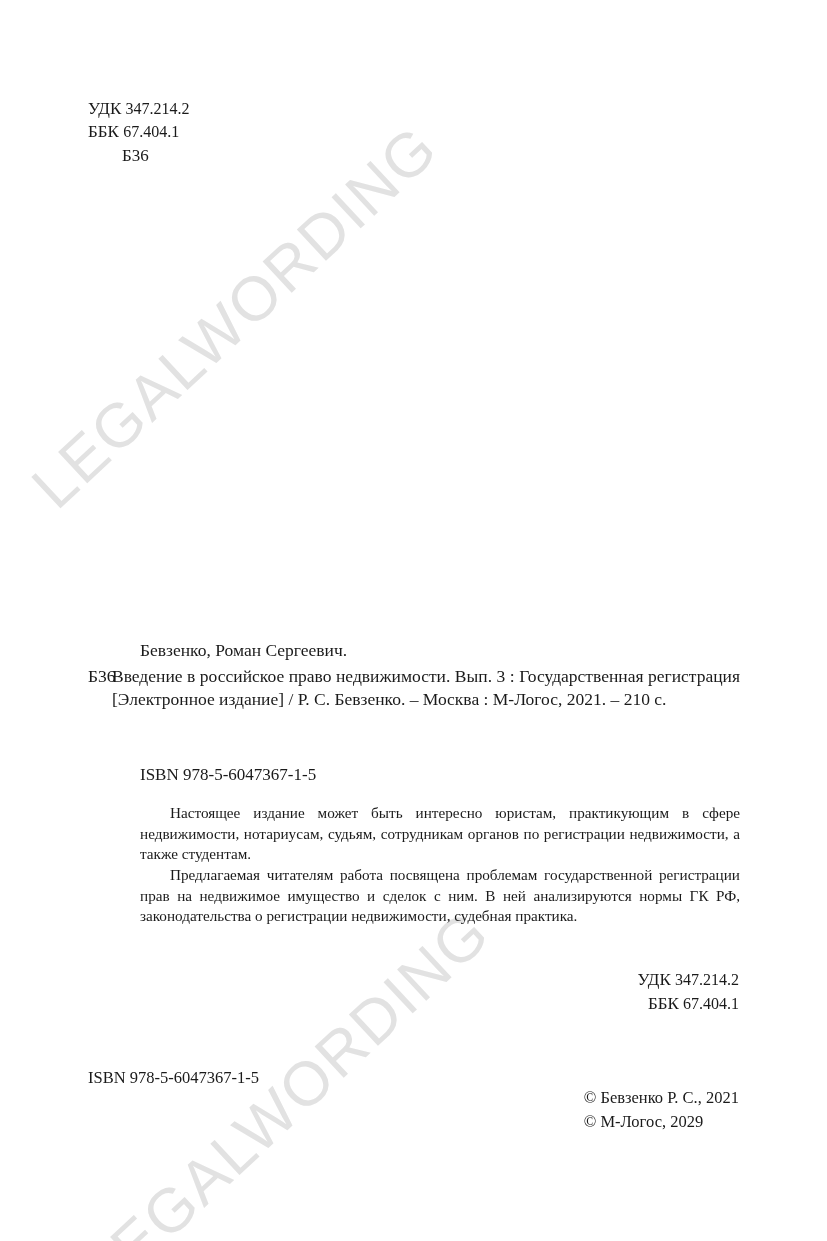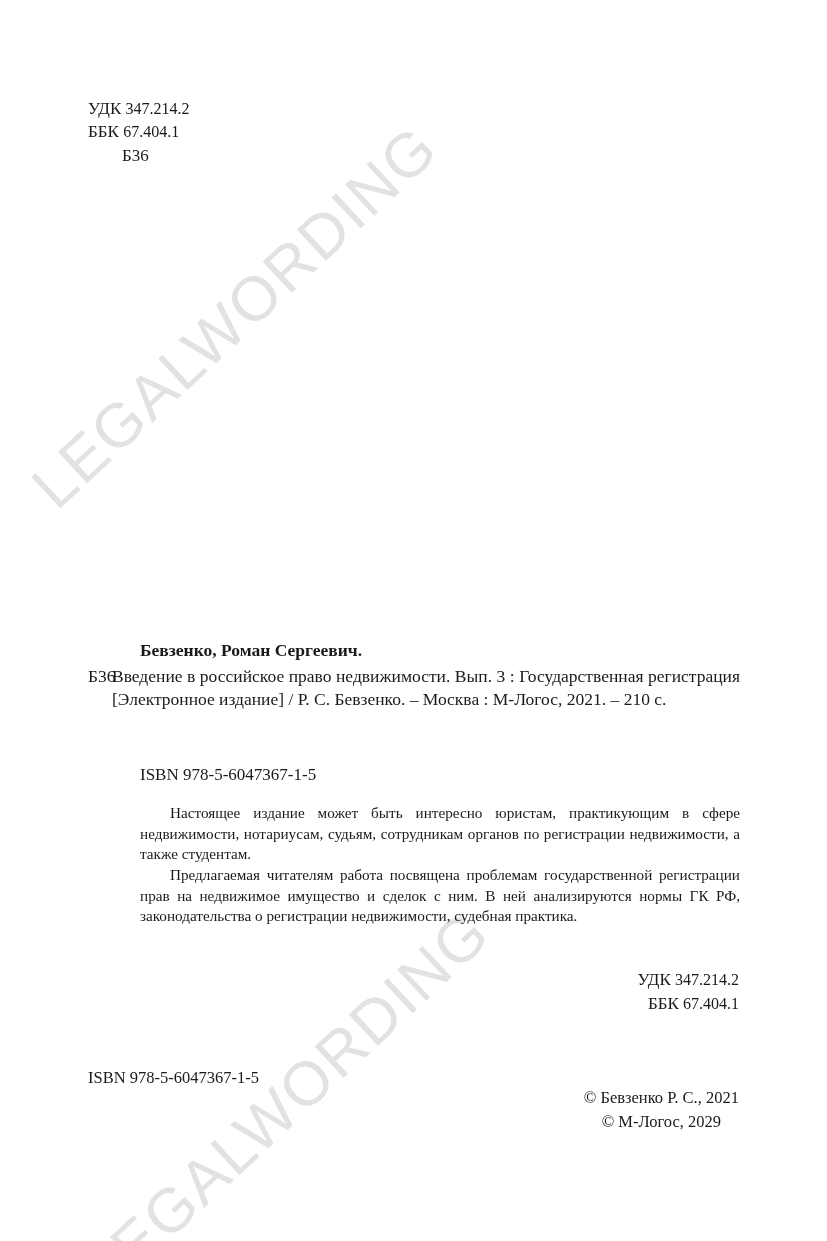--- a/index.html
+++ b/index.html
@@ -78,21 +78,21 @@
     font-size: 17px;
   }
 
   .record {
     position: absolute;
     left: 88px;
     top: 640px;
     width: 652px;
   }
   .record-author {
-    font-weight: bold;
+    font-weight: normal;
     font-size: 17.5px;
     margin-left: 52px;
     margin-bottom: 4px;
   }
   .record-body {
     position: relative;
     font-size: 17.5px;
     line-height: 1.33;
     text-align: justify;
   }
@@ -147,21 +147,21 @@
     position: absolute;
     left: 88px;
     top: 1068px;
     font-size: 16.5px;
   }
 
   .copyright {
     position: absolute;
     right: 88px;
     top: 1086px;
-    text-align: center;
+    text-align: left;
     line-height: 1.45;
   }
   .copyright div {
     font-size: 16.5px;
     white-space: nowrap;
   }
 </style>
 </head>
 <body>
 

